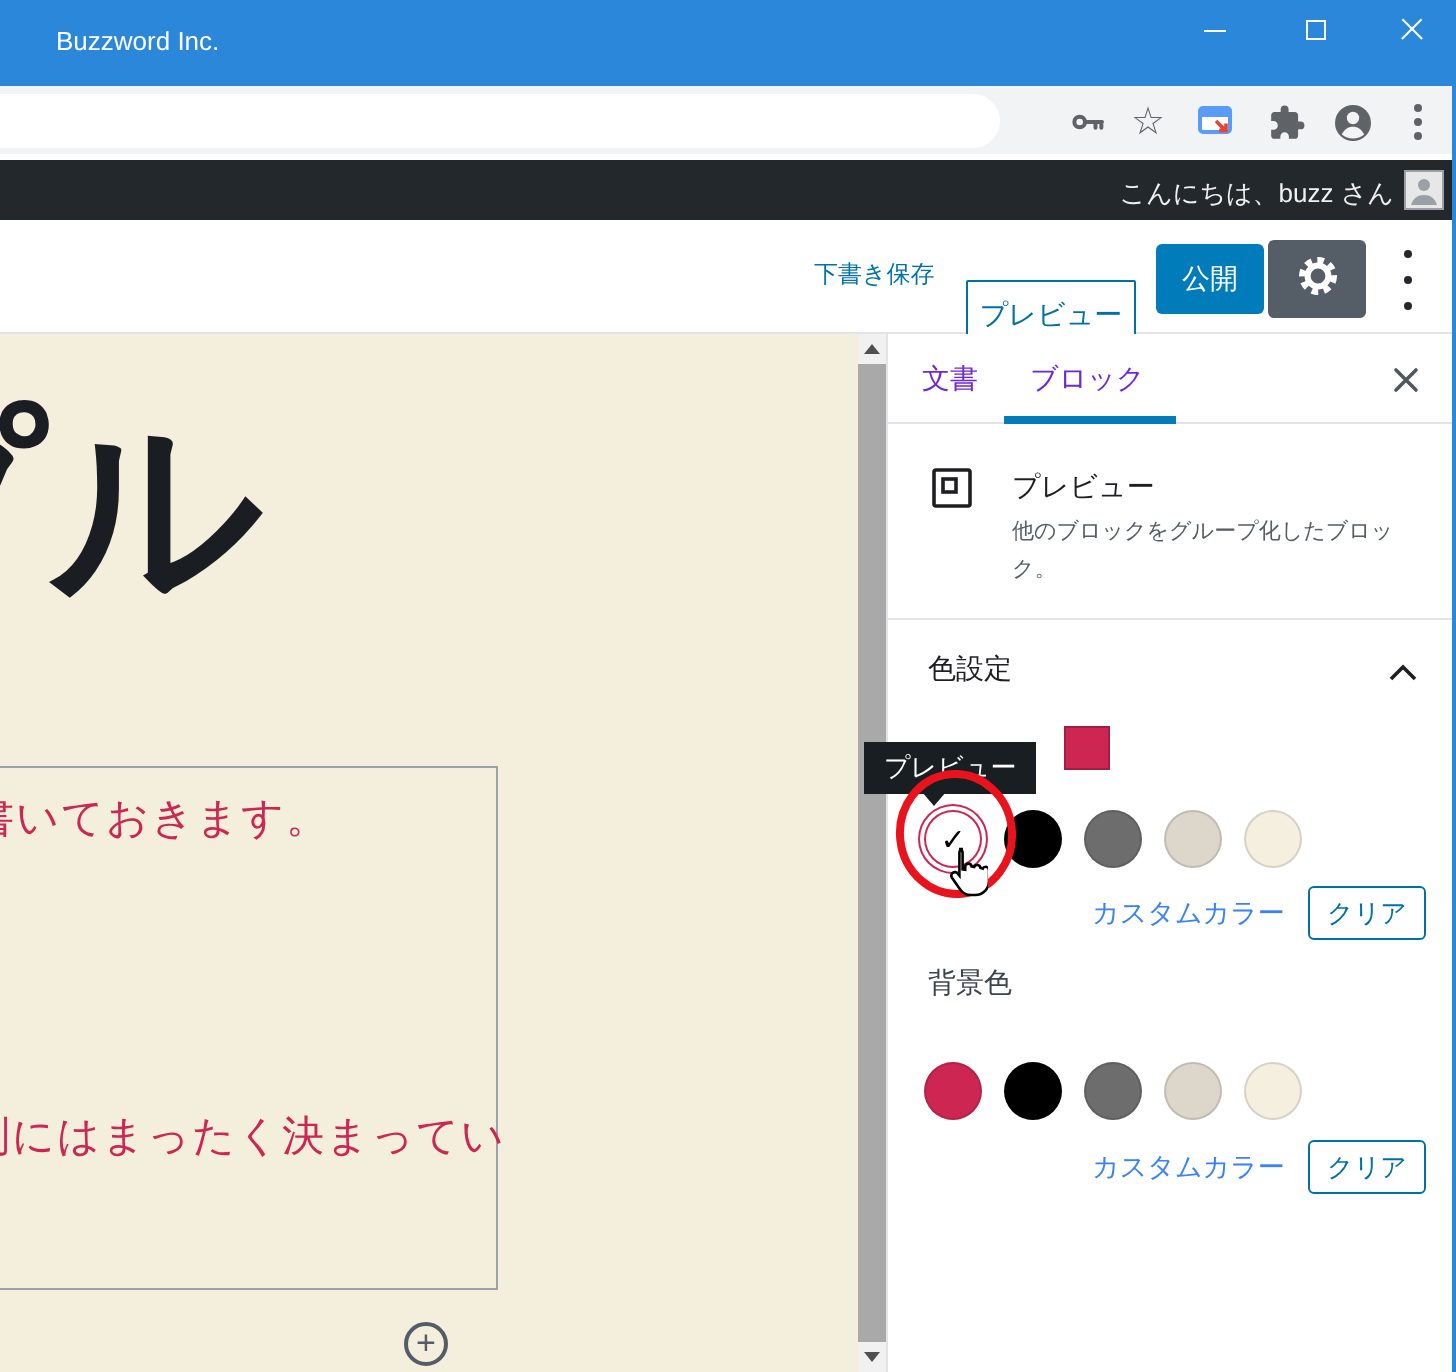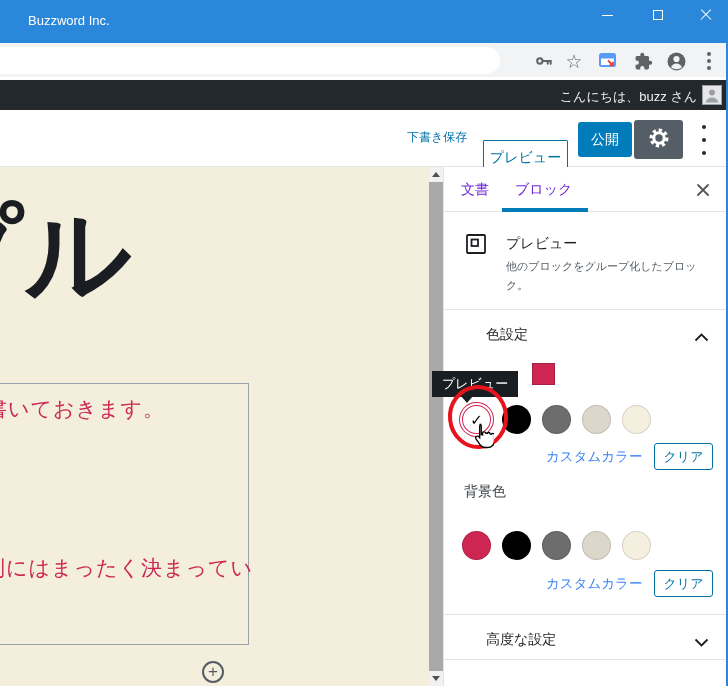--- a/index.html
+++ b/index.html
@@ -68,21 +68,21 @@
   .tab-doc { left:17px; } .tab-block { left:71px; font-weight:400; }
   .tab-underline { left:58px; top:41px; width:86px; height:4px; background:#007cba; }
   .close-btn { left:248px; top:12px; width:22px; height:22px; display:flex; align-items:center; justify-content:center; }
 
   .block-card { left:0; top:45px; width:285px; height:98px; border-bottom:1px solid #e2e4e7; }
   .card-icon { left:20px; top:20px; }
   .card-title { left:62px; top:23px; font-size:14px; color:#1e1e23; }
   .card-desc { left:62px; top:45px; width:210px; font-size:11px; color:#555d66; line-height:19px; }
 
   .panel-header { left:0; width:285px; height:46px; }
-  .panel-title { left:20px; top:16px; font-size:14px; font-weight:500; color:#1e1e23;margin-left:22px; }
+  .panel-title { left:20px; top:16px; font-size:14px; font-weight:500; color:#1e1e23; }
   .panel-chevron { left:250px; top:18px; }
   .color-panel-header { top:143px; }
   .advanced-header { top:447px; border-top:1px solid #e2e4e7; border-bottom:1px solid #e2e4e7; }
 
   .color-indicator { left:88px; top:196px; width:23px; height:22px; box-shadow:inset 0 0 0 1px rgba(0,0,0,.2); }
   .swatch-row { left:18px; width:250px; height:30px; display:flex; }
   .row-accent { top:238px; } .row-bg { top:364px; }
   .swatch { width:29px; height:29px; border-radius:50%; margin-right:11px; display:inline-flex;
             align-items:center; justify-content:center; box-shadow:inset 0 0 0 1px rgba(0,0,0,.12);
             font-size:15px; font-weight:700; color:#000; cursor:pointer; }
@@ -251,28 +251,20 @@
   <div class="abs swatch-row row-bg">
       <span class="swatch" style="background: rgb(205, 38, 83);"></span>
       <span class="swatch" style="background: rgb(0, 0, 0);"></span>
       <span class="swatch" style="background: rgb(109, 109, 109);"></span>
       <span class="swatch" style="background: rgb(220, 215, 202);"></span>
       <span class="swatch" style="background: rgb(245, 239, 224);"></span>
     </div>
   <span class="abs custom-link link2">カスタムカラー</span>
   <button class="abs clear-btn clear2">クリア</button>
 
-  <div class="abs panel-header advanced-header">
-    <span class="abs panel-title">高度な設定</span>
-    <span class="abs panel-chevron">
-      <svg width="15" height="9" viewBox="0 0 15 9">
-          <path d="M1.5 1.5l6 6 6-6" fill="none" stroke="#1e1e23" stroke-width="1.8"></path>
-        </svg>
-    </span>
-  </div>
 </div>
 
 <div class="abs tooltip">プレビュー</div>
 <span class="abs tooltip-arrow"></span>
 
 <span class="abs annotation">
   <svg width="64" height="70" viewBox="0 0 64 70">
     <ellipse cx="32" cy="34" rx="28" ry="30" fill="none" stroke="#e8131c" stroke-width="4" transform="rotate(-6 32 34)"></ellipse>
   </svg>
 </span>

